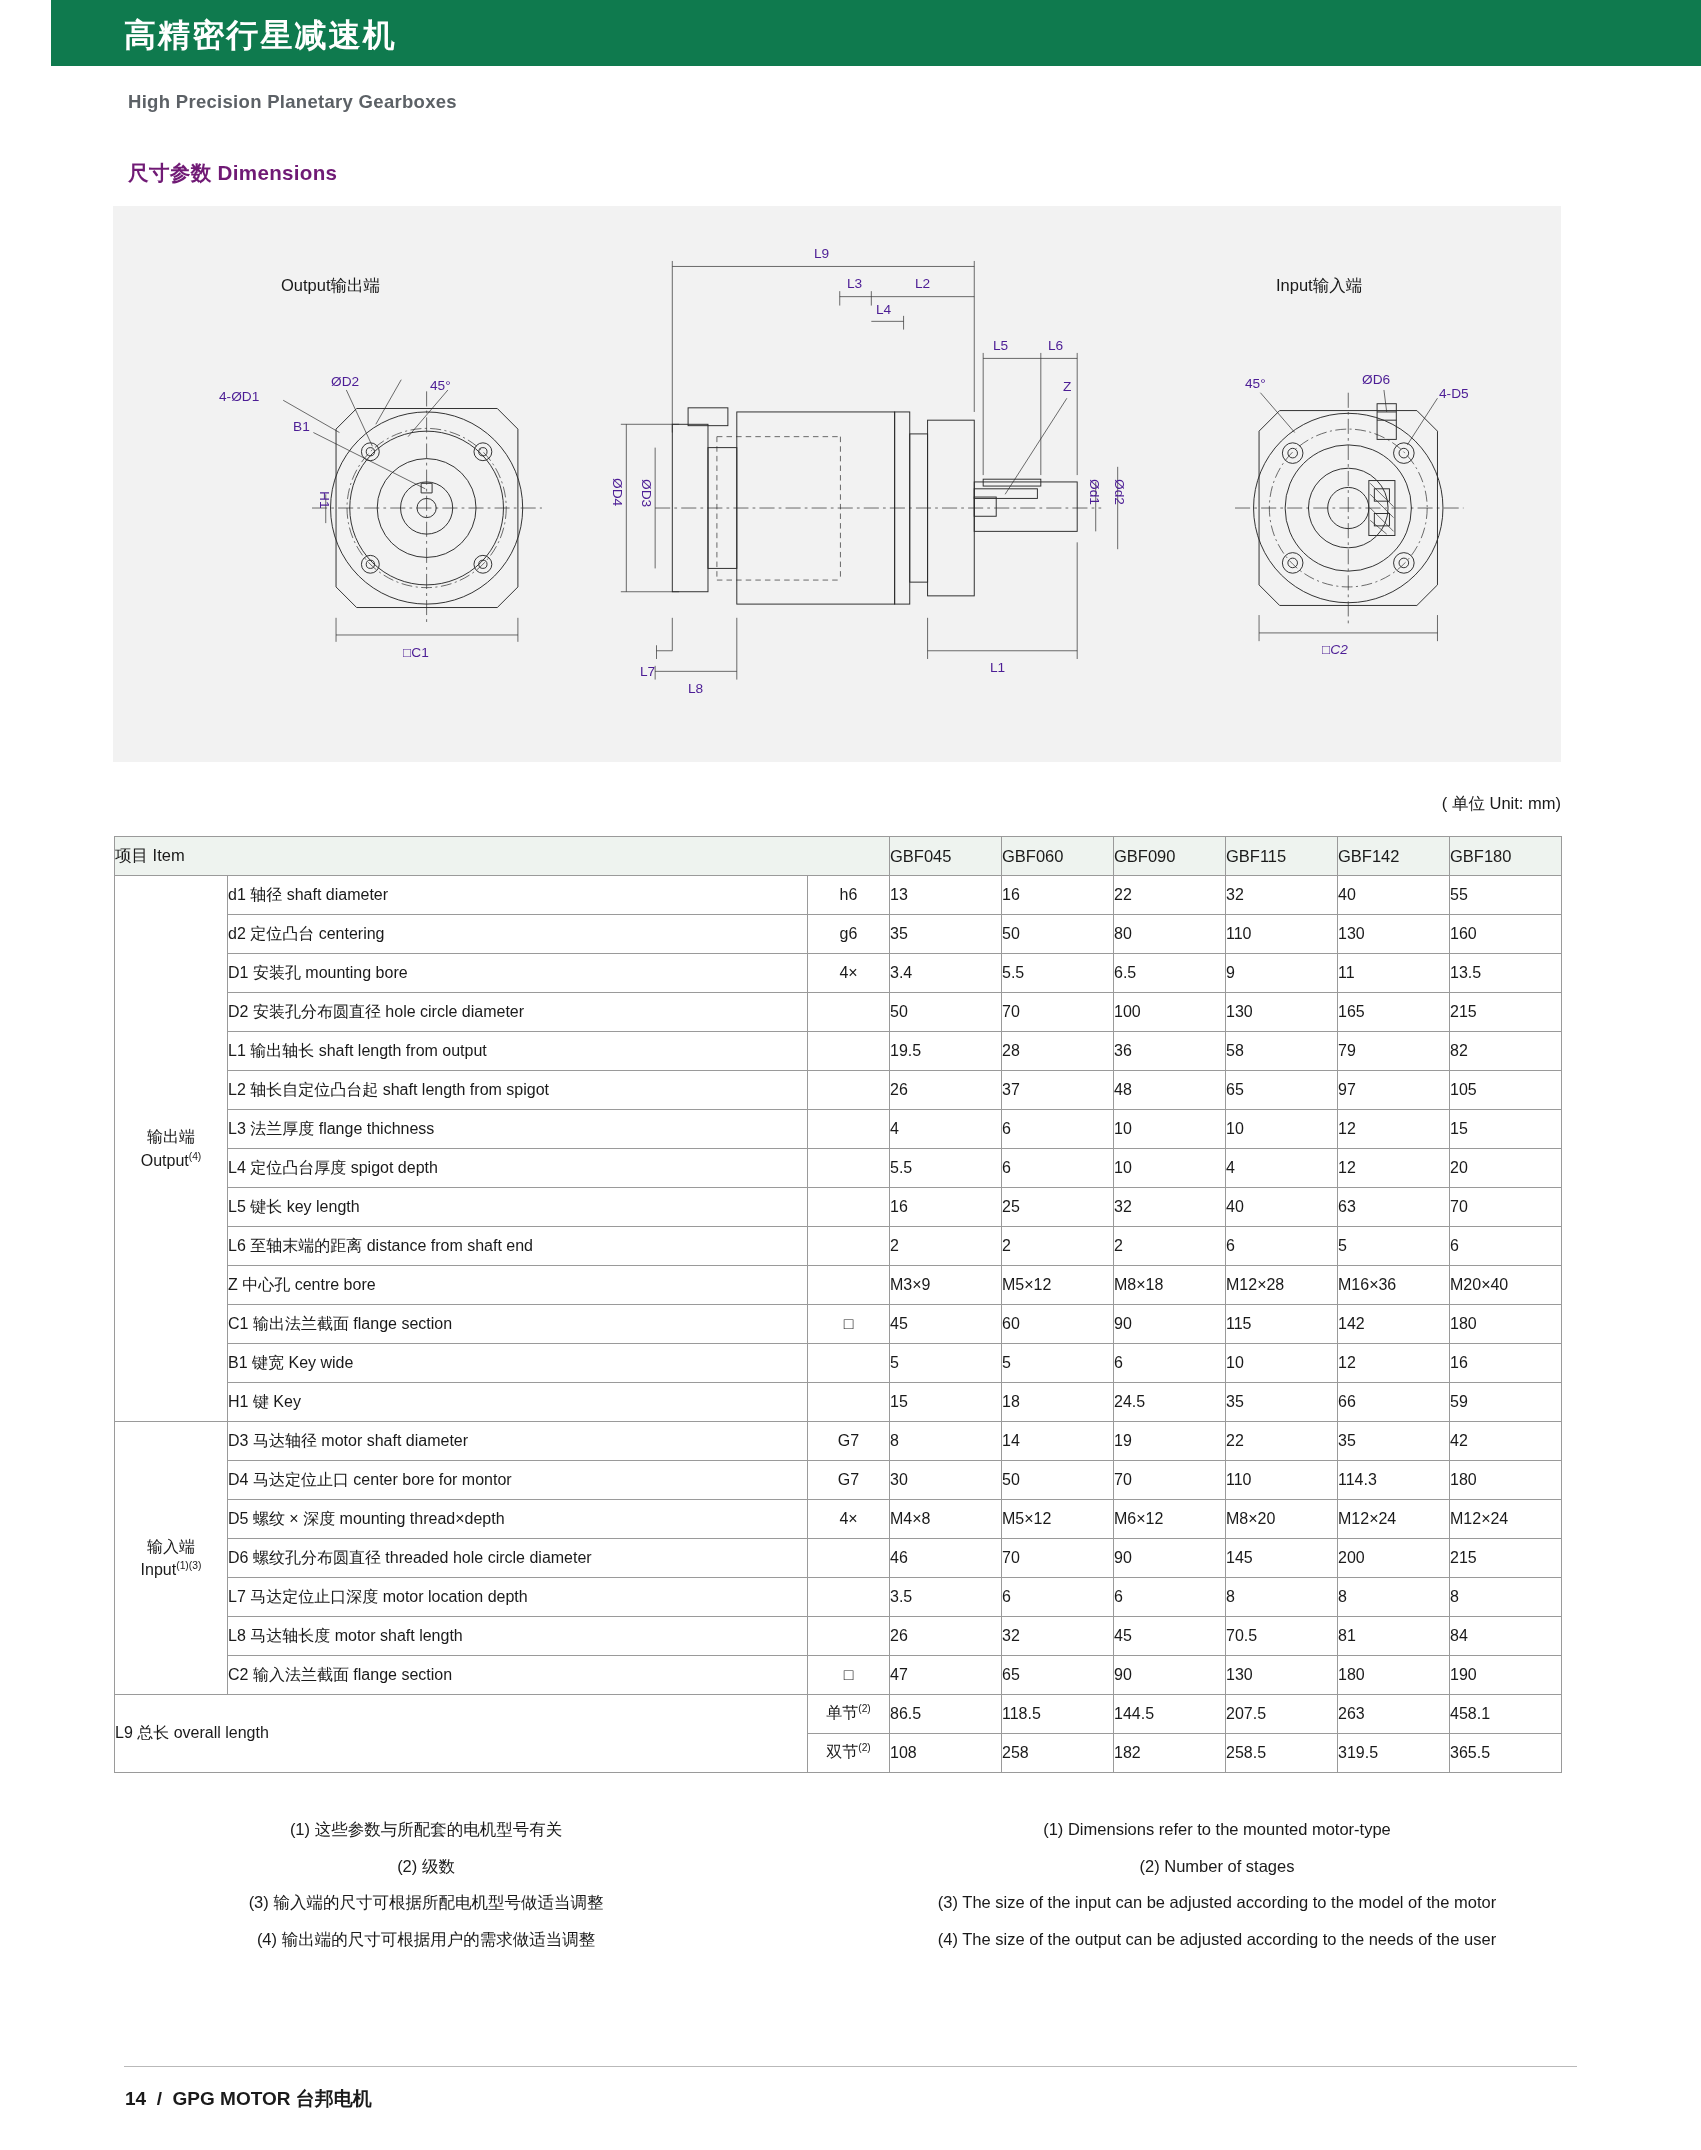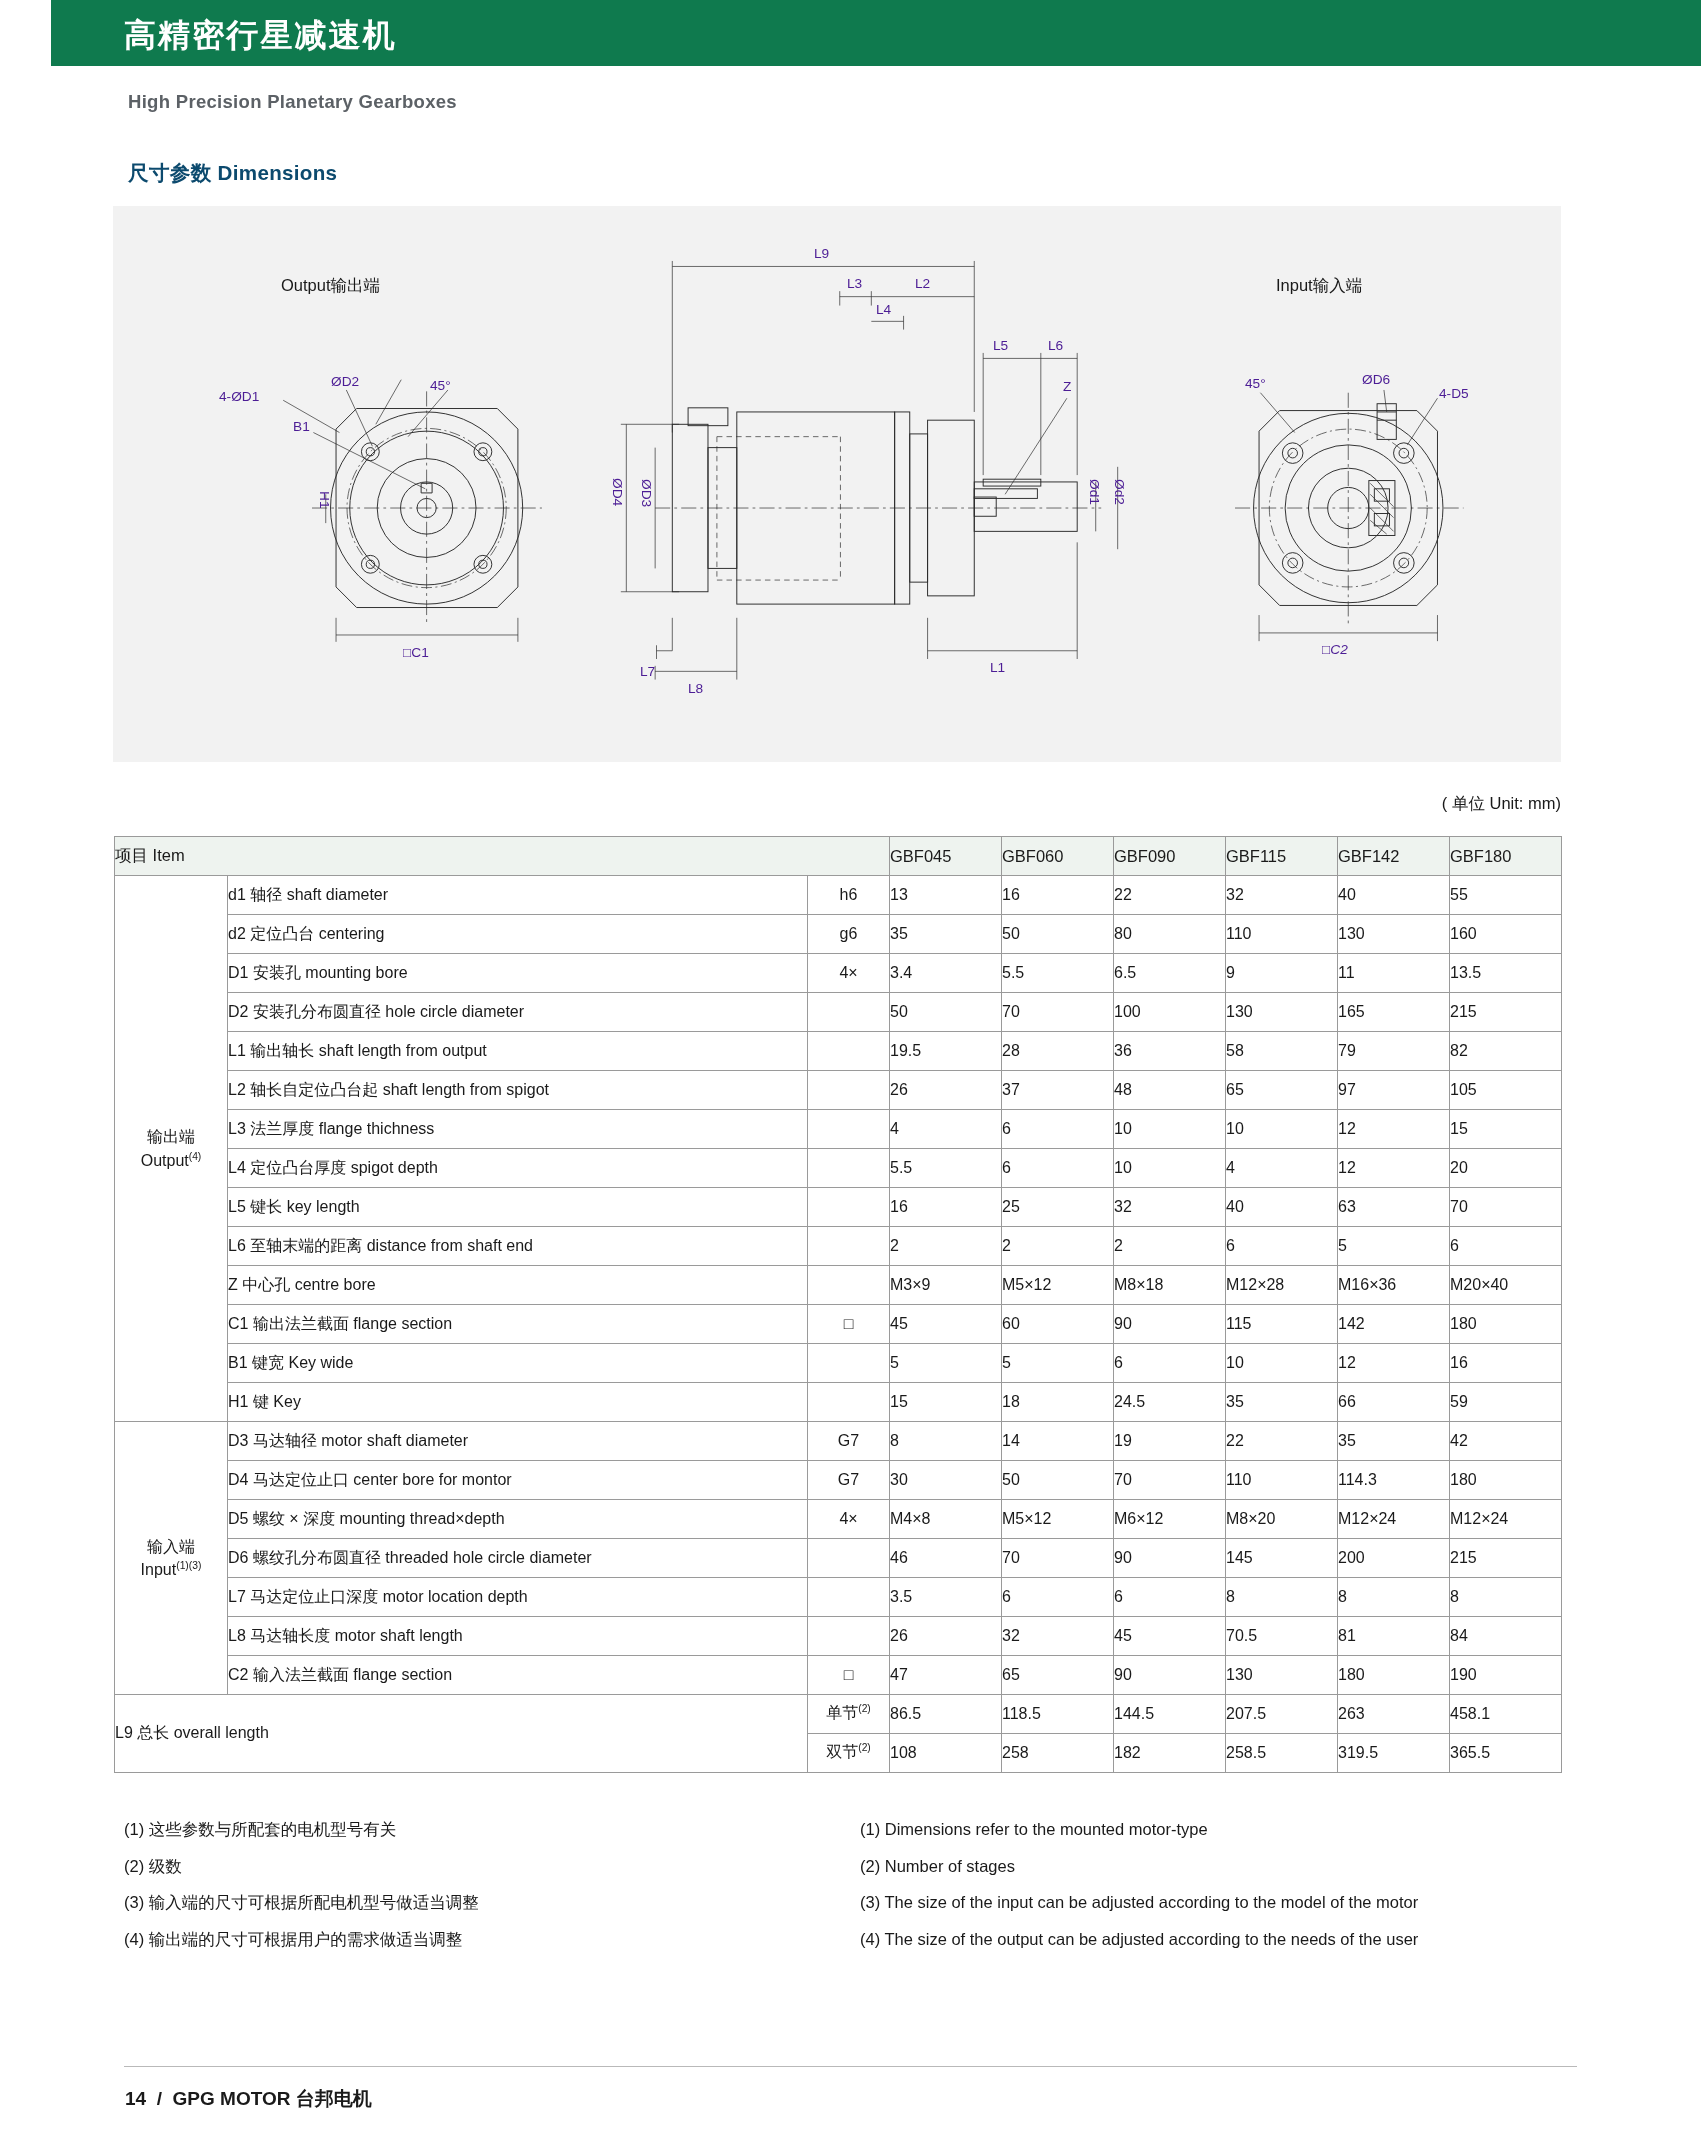--- a/index.html
+++ b/index.html
@@ -56,21 +56,21 @@
     letter-spacing: 0.3px;
   }
 
   
   .section-title {
     position: absolute;
     left: 128px;
     top: 159px;
     font-size: 20.6px;
     font-weight: bold;
-    color: #0c4a6e;
+    color: #701a75;
     letter-spacing: 0.3px;
   }
 
   
   .drawing-panel {
     position: absolute;
     left: 113px;
     top: 206px;
     width: 1448px;
     height: 556px;
@@ -149,21 +149,21 @@
   .notes-col-left {
     position: absolute;
     left: 0; top: 0;
     width: 604px;
   }
   .notes-col-right {
     position: absolute;
     left: 736px; top: 0;
     width: 714px;
   }
-  .note-line { margin-bottom: 16px; line-height: 1.25; }
+  .note-line { margin-bottom: 16px; line-height: 1.25; text-align: center; }
 
   
   .footer-rule {
     position: absolute;
     left: 124px;
     top: 2066px;
     width: 1453px;
     height: 0.7px;
     background: #b9b9b9;
   }

